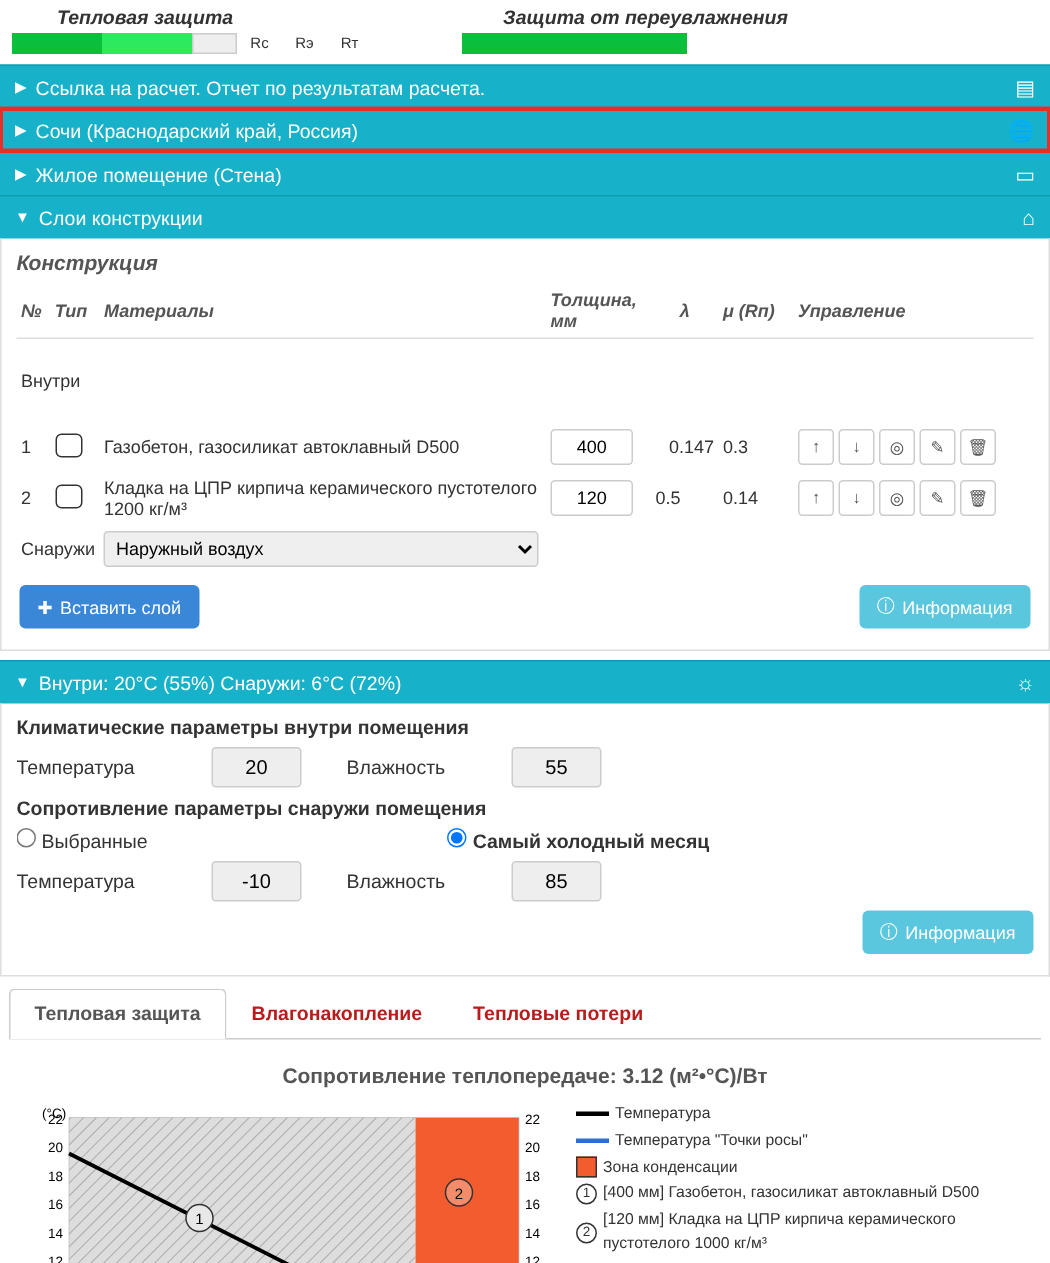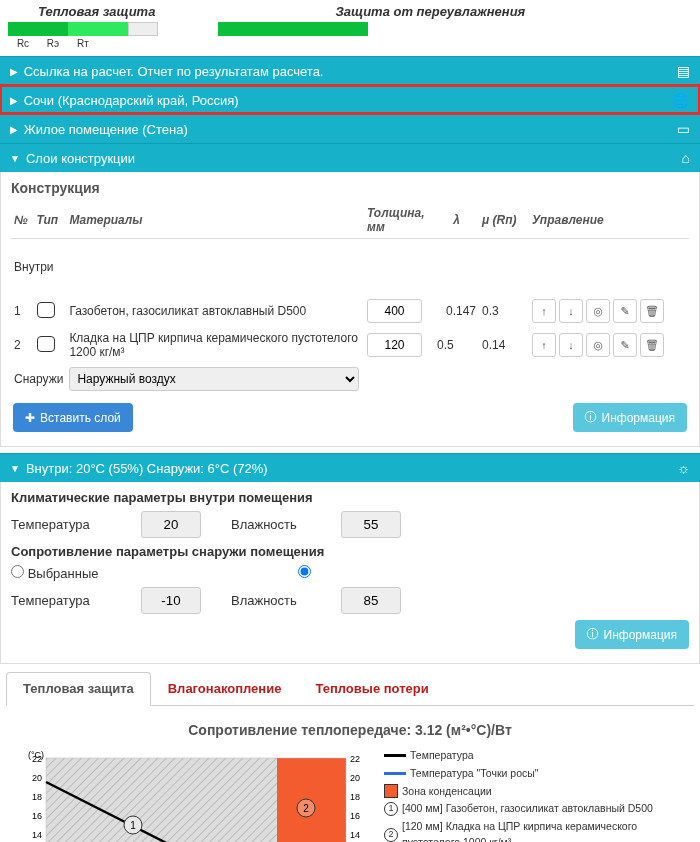--- a/index.html
+++ b/index.html
@@ -1,32 +1,32 @@
 <!DOCTYPE html>
 <html><head>
 <meta charset="utf-8">
 <style>
   * { box-sizing: border-box; margin: 0; padding: 0; }
   body { font-family: Arial, sans-serif; font-size: 12px; color: #333; background: #fff; width: 700px; }
   .top-bars { padding: 4px 8px; }
   .bar-labels { display: flex; gap: 180px; padding-left: 30px; }
   .bar-labels b { font-style: italic; font-size: 13px; }
   .bars-row { display: flex; gap: 60px; padding: 3px 0; }
-  .bar-group { display: flex; flex-direction: column; }
+  .bar-group { display: flex; flex-direction: row; }
   .bar-track { display: flex; height: 14px; }
   .bar-seg { height: 14px; }
   .bar-ticks { display: flex; font-size: 10px; padding-top: 2px; }
   .bar-ticks span { width: 30px; text-align: center; }
   .panel-head { background: #17b2c9; color: #fff; padding: 6px 10px; font-size: 13px; display: flex; align-items: center; justify-content: space-between; border-top: 1px solid #0f9bb0; cursor: pointer; }
   .panel-head .caret { margin-right: 6px; font-size: 10px; }
   .panel-head .left { display: flex; align-items: center; }
   .panel-head .icon { font-size: 14px; }
   .panel-head.highlighted { outline: 3px solid #e63027; outline-offset: -2px; }
   .panel-body { padding: 8px 10px 14px; border: 1px solid #ddd; border-top: none; }
-  .section-title { font-weight: bold; font-size: 14px; margin-bottom: 6px; color: #555; }
+  .section-title { font-style: italic; font-weight: bold; font-size: 14px; margin-bottom: 6px; color: #555; }
   table.layers { width: 100%; border-collapse: collapse; font-size: 12px; }
   table.layers th { font-style: italic; font-weight: bold; text-align: left; padding: 4px 3px; border-bottom: 1px solid #ddd; color: #555; }
   table.layers td { padding: 4px 3px; vertical-align: middle; }
   .type-icon { display: inline-block; width: 18px; height: 16px; border: 1.5px solid #333; border-radius: 4px; }
   .thick-input { width: 55px; padding: 4px; border: 1px solid #ccc; border-radius: 3px; text-align: center; font-size: 12px; }
   .ctl-btn { width: 24px; height: 24px; border: 1px solid #ccc; background: #fff; border-radius: 3px; cursor: pointer; font-size: 11px; display: inline-flex; align-items: center; justify-content: center; color: #555; }
   .ctl-row { display: flex; gap: 3px; }
   select.outside { width: 290px; padding: 3px; border: 1px solid #ccc; border-radius: 3px; font-size: 12px; }
   .btn-primary { background: #3a87d8; color: #fff; border: none; padding: 6px 12px; border-radius: 4px; font-size: 12px; cursor: pointer; display: inline-flex; align-items: center; gap: 5px; }
   .btn-info { background: #5bc7de; color: #fff; border: none; padding: 6px 12px; border-radius: 4px; font-size: 12px; cursor: pointer; display: inline-flex; align-items: center; gap: 5px; }
@@ -190,21 +190,21 @@
   <div style="font-weight:bold;font-size:13px">Климатические параметры внутри помещения</div>
   <div class="clim-row">
     <label>Температура</label>
     <input class="clim-input" value="20" style="">
     <label style="width:100px;margin-left:20px">Влажность</label>
     <input class="clim-input" value="55" style="">
   </div>
   <div style="font-weight:bold;font-size:13px;margin-top:6px">Сопротивление параметры снаружи помещения</div>
   <div class="radio-row">
     <label><input type="radio" name="clim" style=""> <span>Выбранные</span></label>
-    <label style="font-weight:bold"><input type="radio" name="clim" checked="" style=""> </label>
+    <label style="font-weight:bold"><input type="radio" name="clim" checked="" style=""> <span>Самый холодный месяц</span></label>
   </div>
   <div class="clim-row">
     <label>Температура</label>
     <input class="clim-input" value="-10" style="">
     <label style="width:100px;margin-left:20px">Влажность</label>
     <input class="clim-input" value="85" style="">
   </div>
   <div class="info-right">
     <button class="btn-info">
         <span>ⓘ</span>

